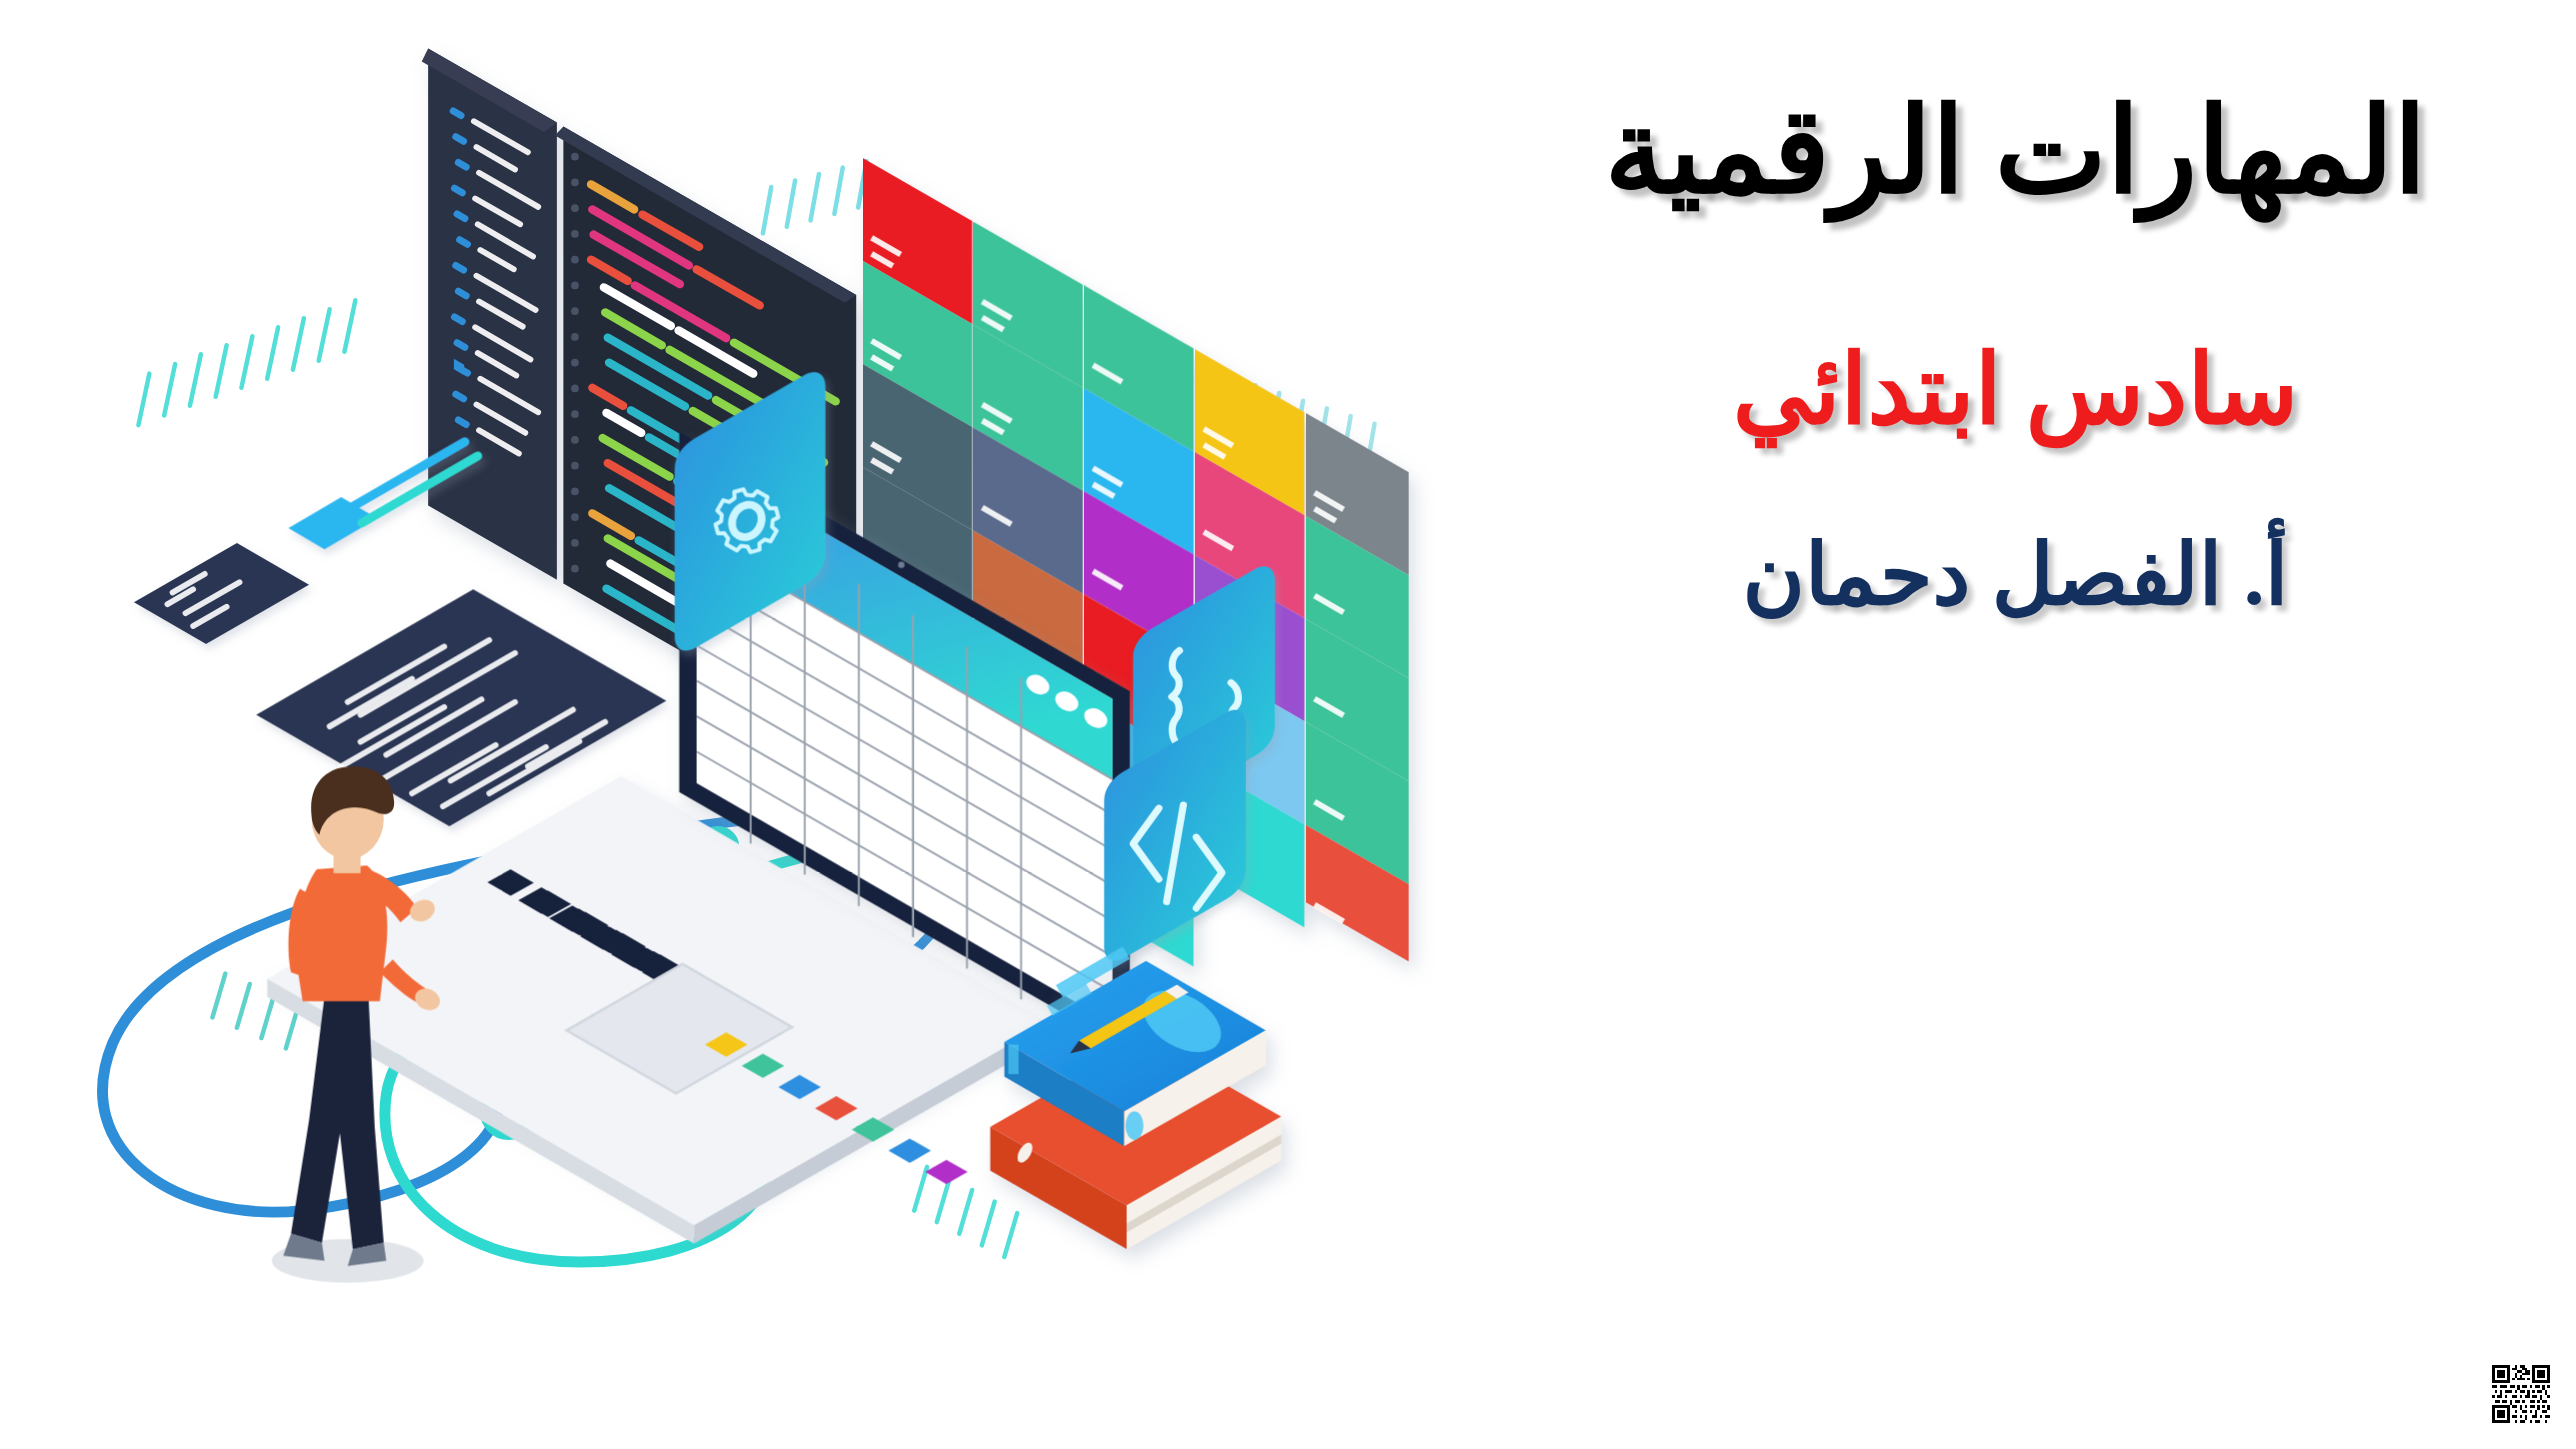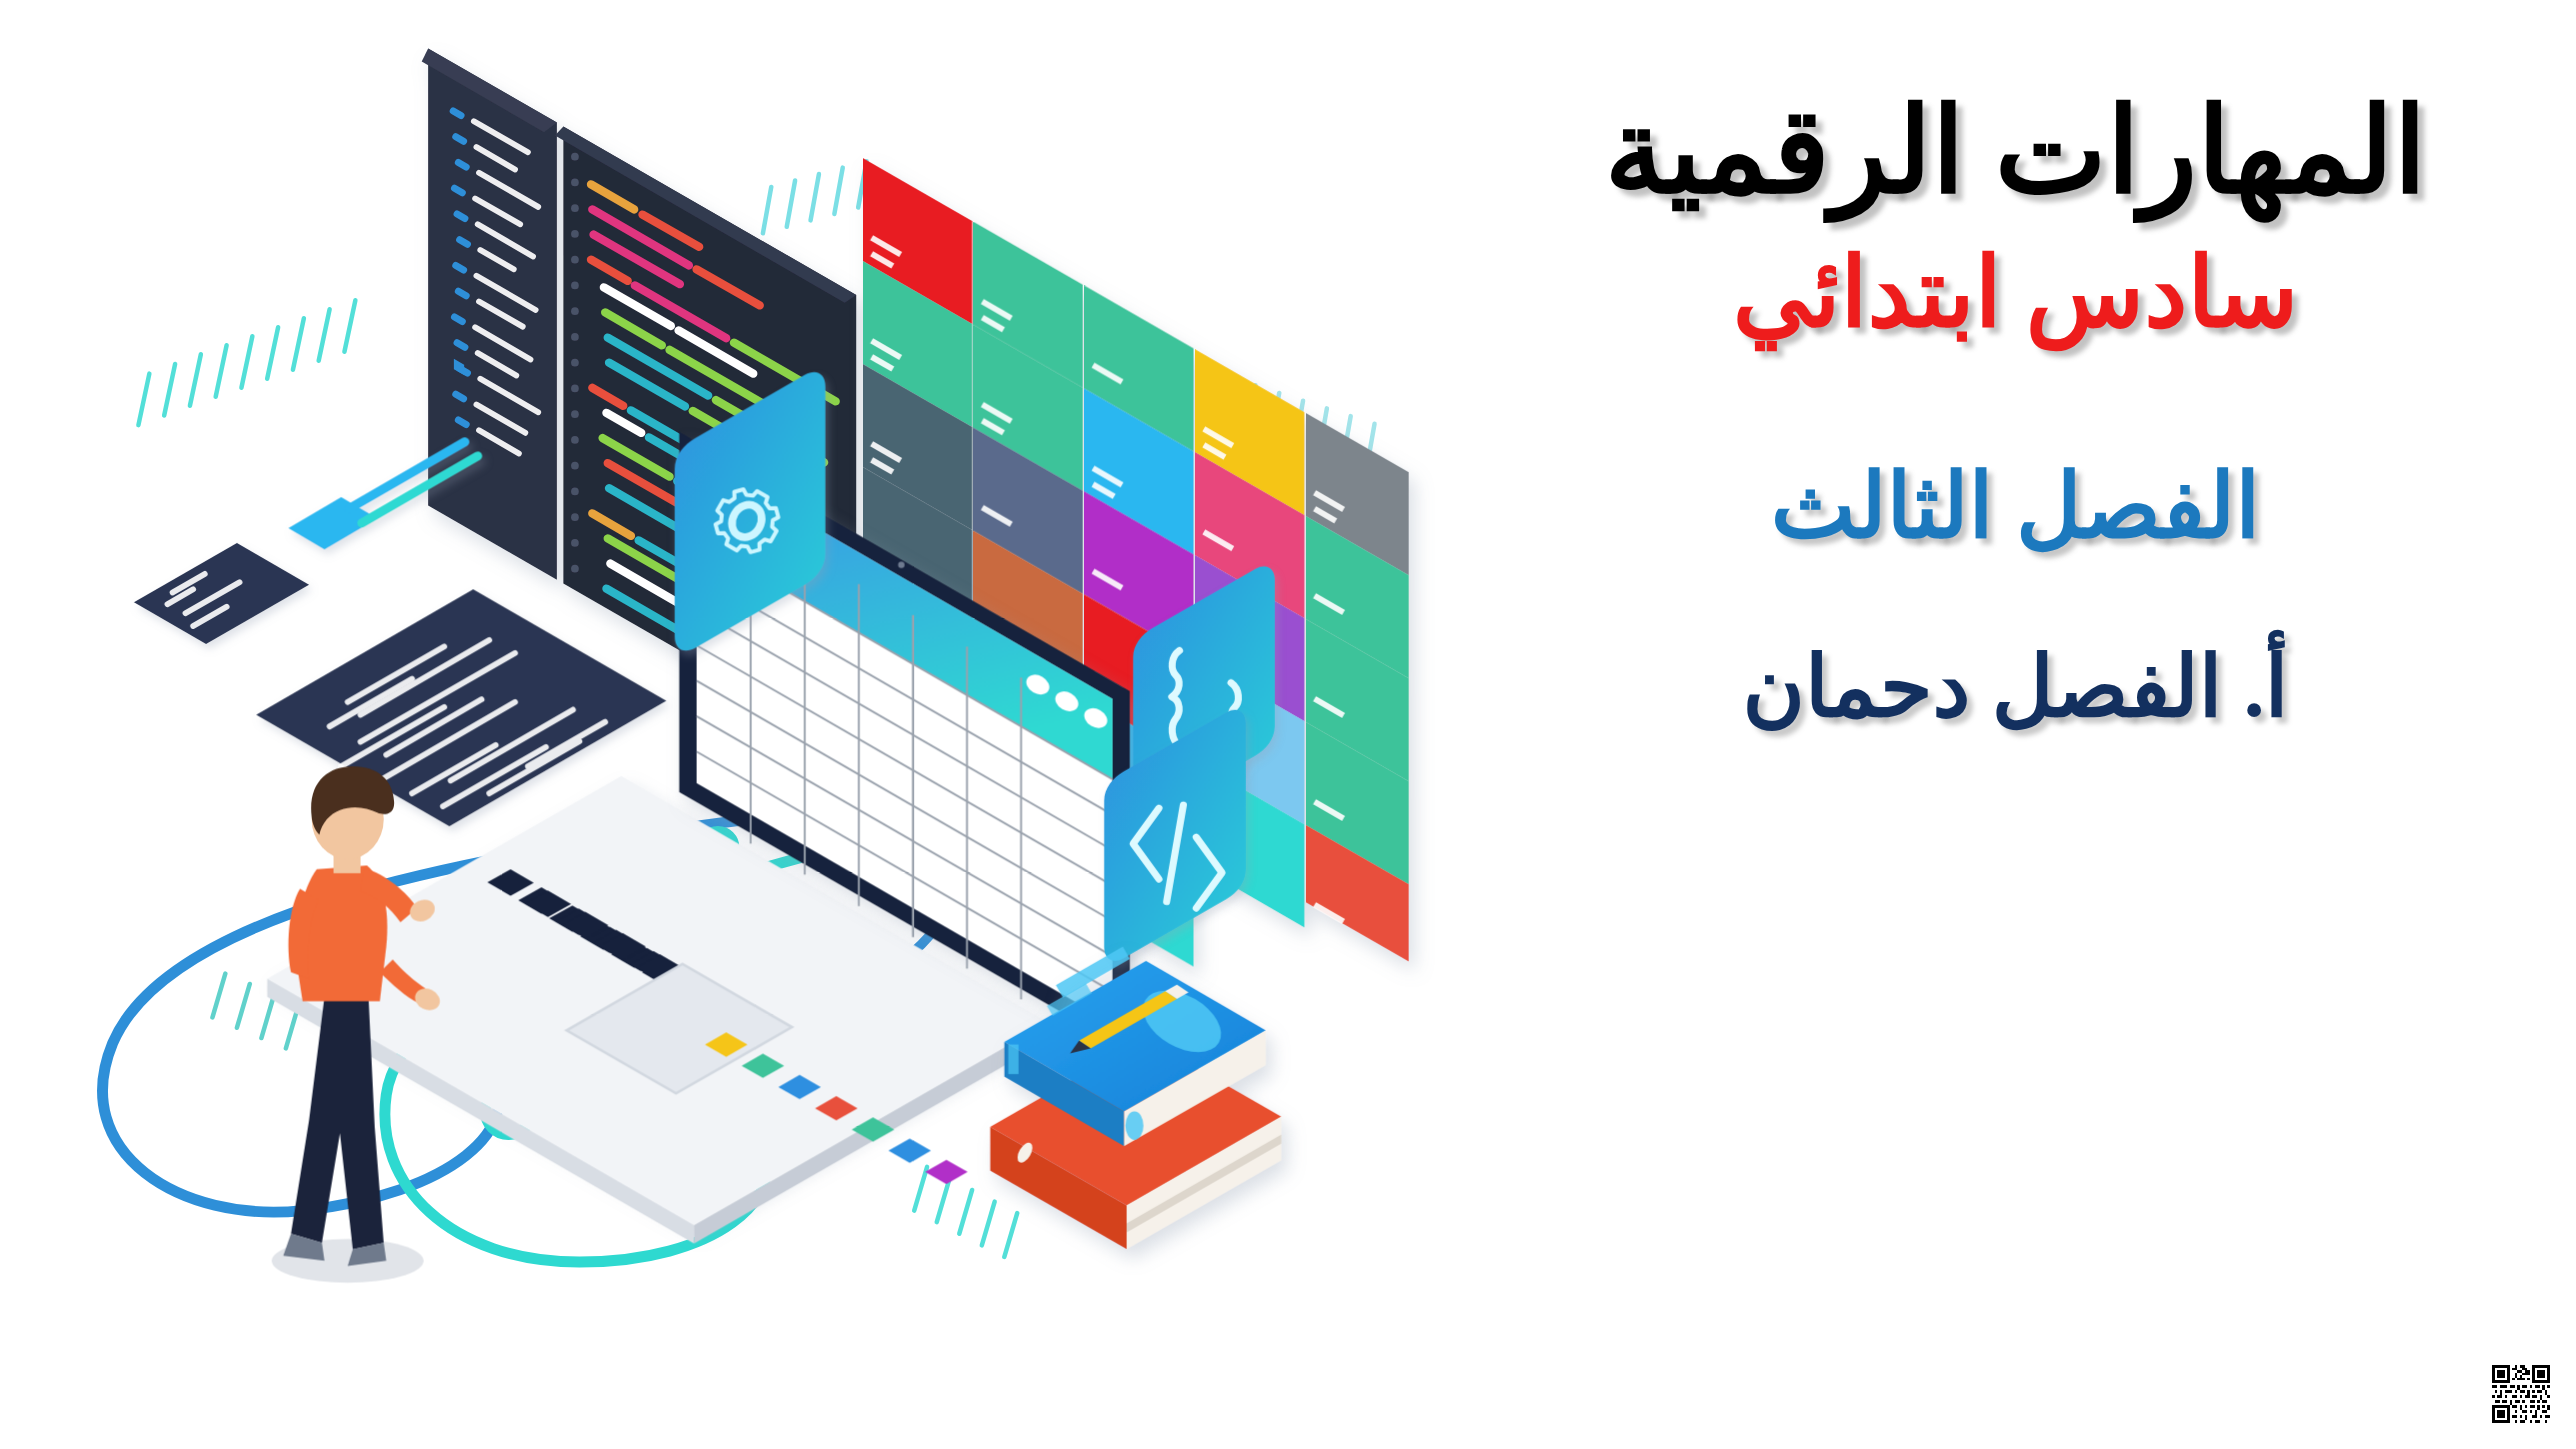--- a/index.html
+++ b/index.html
@@ -42,20 +42,21 @@
     direction:rtl;
     unicode-bidi:bidi-override;
   }
   #line-title {
     margin-top:90px;
     font-size:119px;
     color:#000000;
     text-shadow: 7px 7px 5.8px rgba(110,110,110,0.42);
   }
   #line-grade {
+    margin-top:97px;
     font-size:97px;
     color:#EE1C1C;
     text-shadow: 6.4px 6.4px 5.2px rgba(120,120,120,0.45);
   }
   #line-term {
     margin-top:87px;
     font-size:90px;
     color:#1C79BE;
     text-shadow: 5.8px 5.8px 5.2px rgba(120,120,120,0.42);
   }
@@ -573,21 +574,20 @@
           <path d="M 1676 1616 L 1694 1628 L 1662 1636 Z" fill="#2b3044"></path>
           <path d="M 1810 1539 L 1828 1551 L 1846 1541 L 1828 1529 Z" fill="#f6f1ea"></path>
         </g>
       </g>
     </svg>
   </div>
 
   <div id="text-block">
     <div class="tline" id="line-title">المهارات الرقمية</div>
     <div class="tline" id="line-grade">سادس ابتدائي</div>
-    <div class="tline" id="line-term">الفصل الثالث</div>
     <div class="tline" id="line-teacher">أ. الفصل دحمان</div>
   </div>
 
   <div id="qr-code">
     <svg viewBox="0 0 25 25" xmlns="http://www.w3.org/2000/svg" shape-rendering="crispEdges">
       <rect width="25" height="25" fill="#ffffff"></rect>
       <g fill="#000000">
 
         <rect x="1" y="1" width="7" height="1"></rect>
           <rect x="1" y="7" width="7" height="1"></rect>

